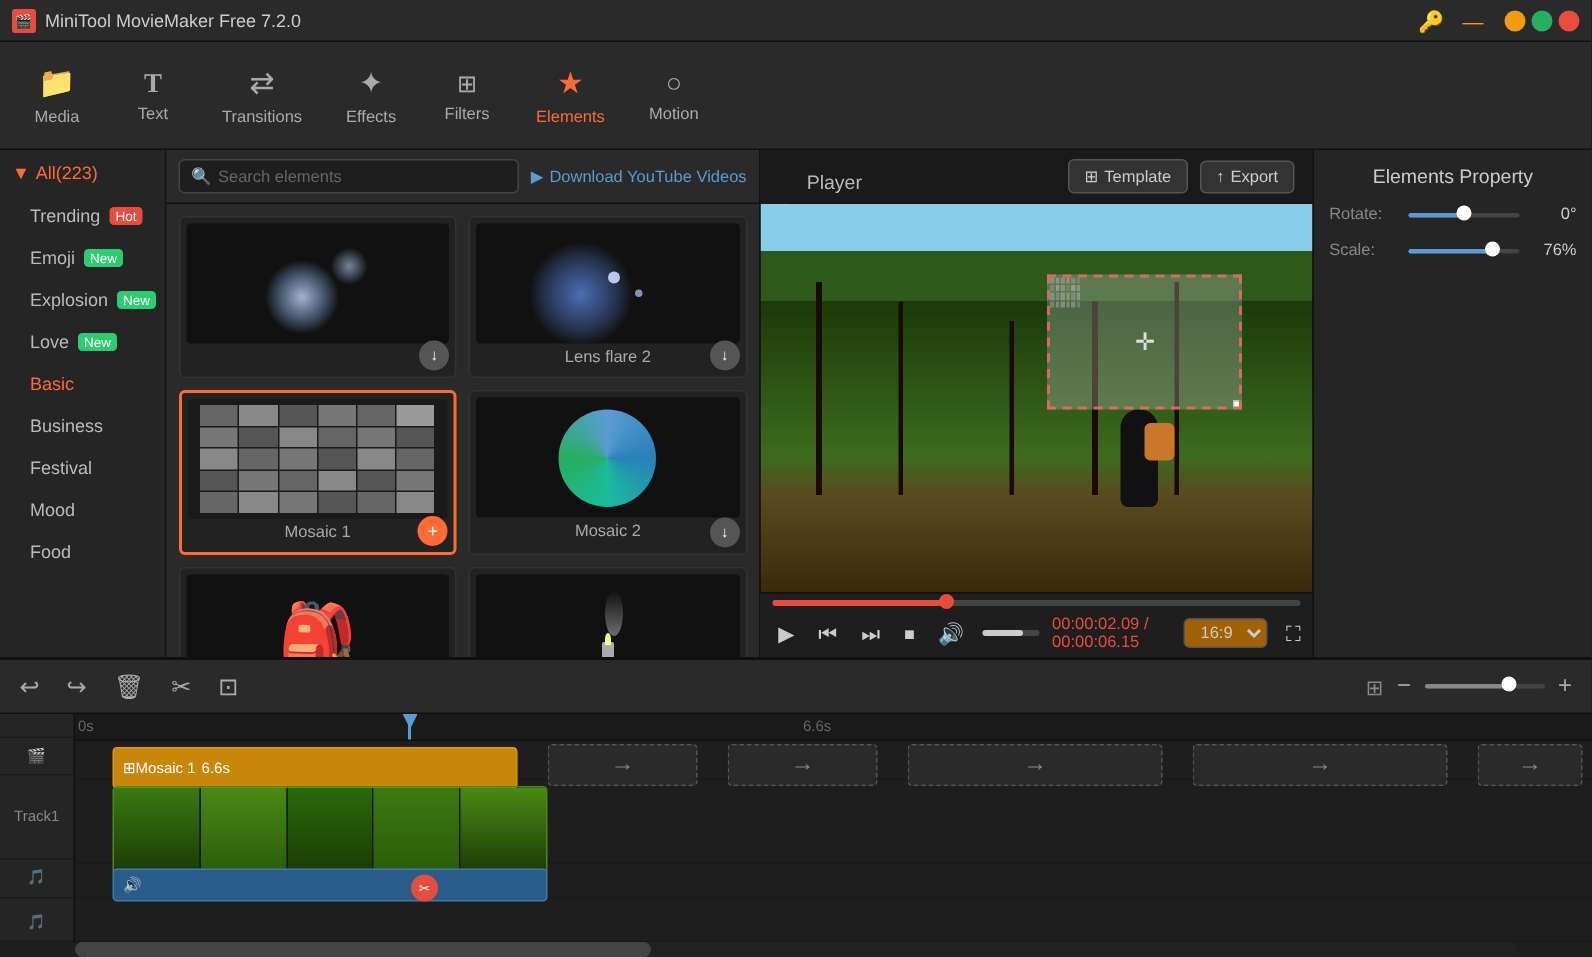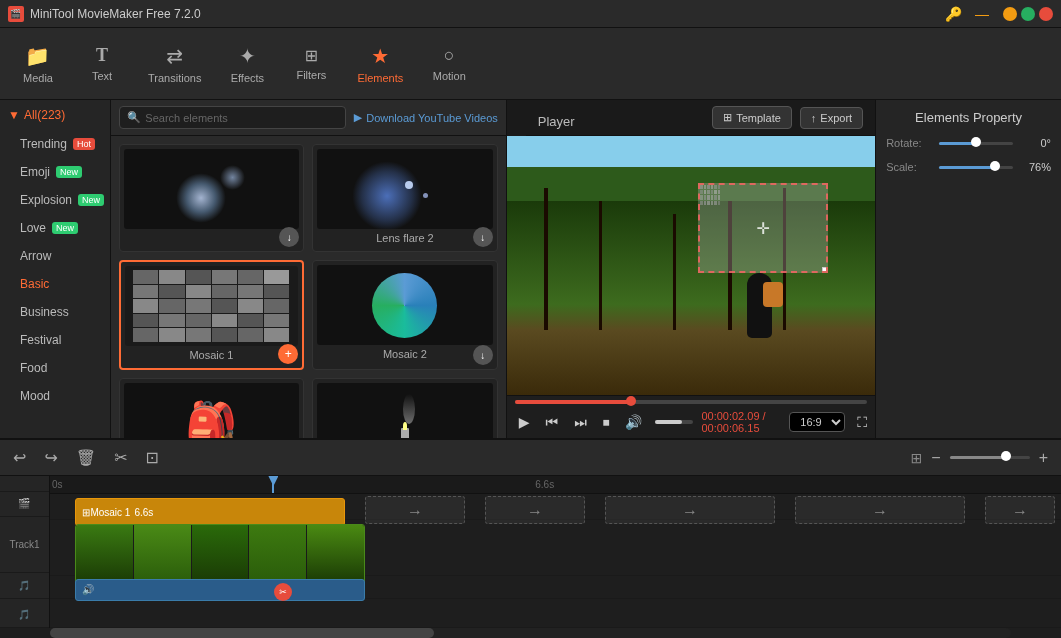--- a/index.html
+++ b/index.html
@@ -60,21 +60,21 @@
     .drag-handle { position: absolute; top: -8px; left: 50%; transform: translateX(-50%); width: 8px; height: 8px; background: white; border-radius: 50%; border: 1px solid #ccc; }
     .resize-handle { position: absolute; bottom: -4px; right: -4px; width: 8px; height: 8px; background: white; border: 1px solid #ccc; }
     .cross-cursor { position: absolute; top: 50%; left: 50%; transform: translate(-50%,-50%); color: rgba(255,255,255,0.8); font-size: 16px; }
     .player-controls { background: #1e1e1e; padding: 4px 8px; border-top: 1px solid #111; }
     .progress-bar { width: 100%; height: 4px; background: #444; border-radius: 2px; margin-bottom: 6px; position: relative; cursor: pointer; }
     .progress-fill { height: 100%; background: #e74c3c; border-radius: 2px; width: 33%; }
     .progress-thumb { position: absolute; top: -4px; left: 33%; width: 10px; height: 10px; background: #e74c3c; border-radius: 50%; transform: translateX(-50%); }
     .controls-row { display: flex; align-items: center; gap: 8px; }
     .ctrl-btn { background: none; border: none; color: #ccc; font-size: 14px; cursor: pointer; padding: 2px 4px; }
     .time-display { color: #e74c3c; font-size: 11px; margin-left: auto; }
-    .aspect-select { background: #000000; border: 1px solid #555; color: #ccc; padding: 2px 6px; border-radius: 4px; font-size: 11px; }
+    .aspect-select { background: #a16207; border: 1px solid #555; color: #ccc; padding: 2px 6px; border-radius: 4px; font-size: 11px; }
     .fullscreen-btn { background: none; border: none; color: #ccc; cursor: pointer; font-size: 14px; margin-left: 4px; }
     .volume-slider { width: 60px; height: 4px; background: #444; border-radius: 2px; position: relative; }
     .volume-fill { height: 100%; background: #ccc; border-radius: 2px; width: 70%; }
 
     
     #properties { width: 200px; background: #252525; border-left: 1px solid #111; padding: 10px; }
     .prop-title { font-size: 13px; color: #ccc; margin-bottom: 12px; text-align: center; }
     .prop-row { display: flex; align-items: center; gap: 8px; margin-bottom: 12px; }
     .prop-label { color: #888; font-size: 11px; width: 45px; flex-shrink: 0; }
     .flip-btns { display: flex; gap: 4px; }
@@ -181,37 +181,34 @@
       <span class="badge new">New</span>
     </div>
     <div class="sidebar-item">
       <span>Explosion</span>
       <span class="badge new">New</span>
     </div>
     <div class="sidebar-item">
       <span>Love</span>
       <span class="badge new">New</span>
     </div>
-    <div class="sidebar-item">
-      <span>Arrow</span>
-    </div>
     <div class="sidebar-item active">
       <span style="color:#ff6b35;">Basic</span>
     </div>
     <div class="sidebar-item">
       <span>Business</span>
     </div>
     <div class="sidebar-item">
       <span>Festival</span>
     </div>
     <div class="sidebar-item">
+      <span>Mood</span>
+    </div>
+    <div class="sidebar-item">
       <span>Food</span>
-    </div>
-    <div class="sidebar-item">
-      <span>Mood</span>
     </div>
   </div>
 
   <div id="content">
     <div class="content-header">
       <div class="search-box">
         <span class="search-icon">🔍</span>
         <span style="color:#666;">Search elements</span>
       </div>
       <div class="download-btn">

